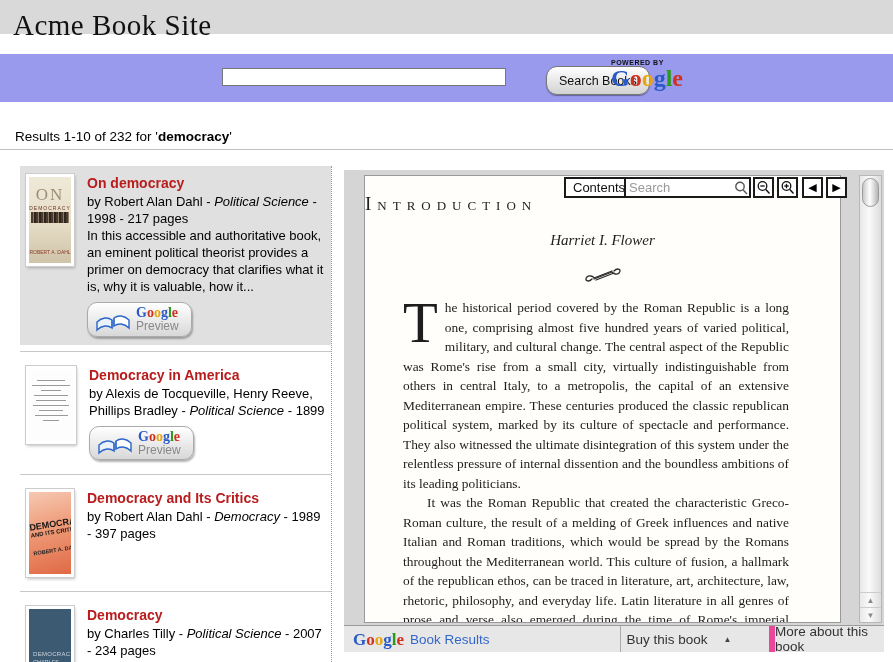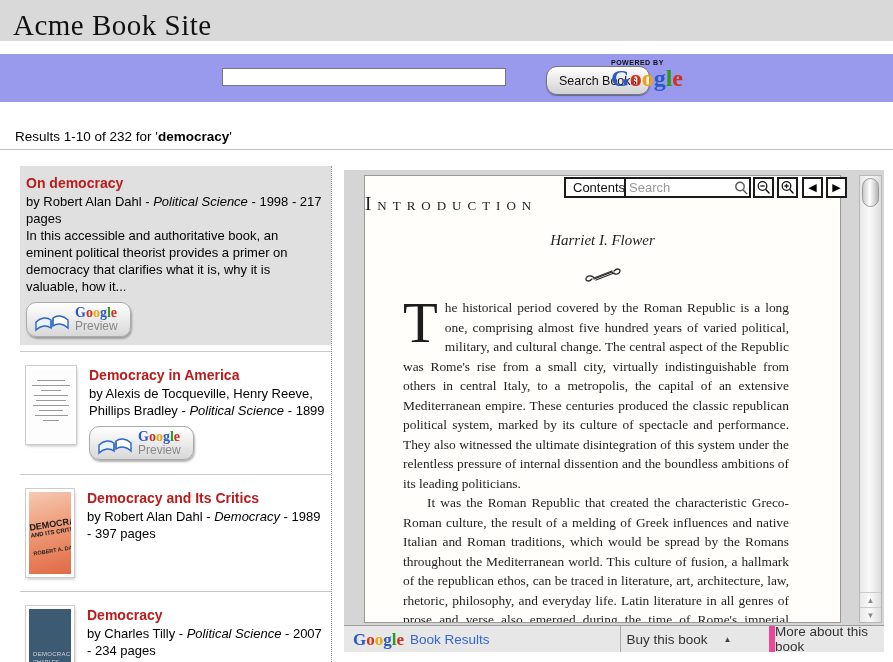--- a/index.html
+++ b/index.html
@@ -1,20 +1,20 @@
 <!DOCTYPE html>
 <html><head>
 <meta charset="utf-8">
 <style>
   * { box-sizing: border-box; margin: 0; padding: 0; }
   html,body { width:893px; height:662px; overflow:hidden; background:#fff;
     font-family:"Liberation Sans", sans-serif; }
 
   
-  .site-header { position:absolute; left:0; top:0; width:893px; height:41px; background:#d9d9d9; }
+  .site-header { position:absolute; left:0; top:0; width:893px; height:34px; background:#d9d9d9; }
   .site-header h1 { font-family:"Liberation Serif", serif; font-weight:400; font-size:29px;
     color:#111; padding:9px 0 0 13px; letter-spacing:0.5px; }
 
   
   .powered-bar { position:absolute; left:0; top:54px; width:893px; height:48px; background:#9999ee; }
   .book-search-input { position:absolute; left:222px; top:14px; width:284px; height:18px;
     border:1px solid #777; background:#fff; font-size:12px; padding:0 4px; }
   .search-books-btn { position:absolute; left:514px; top:12px; height:29px; padding:0 12px;
     border:1px solid #777; border-radius:11px; font-size:12.5px; color:#111;
     background:linear-gradient(#ffffff,#d2d2d2); box-shadow:0 1px 1px rgba(0,0,0,.35); cursor:pointer;margin-left:32px; }
@@ -135,20 +135,26 @@
   </div>
 </div>
 
 <div class="results-line">
   <span>Results 1-10 of 232 for '</span><b>democracy</b><span>'</span>
 </div>
 <div class="top-rule"></div>
 
 <div id="book-list">
     <div class="book-item selected">
+      <div class="cover c1">
+        <span class="c1-l0">ON</span>
+        <span class="c1-l1">DEMOCRACY</span>
+        <span class="strip"></span>
+        <span class="c1-l2">ROBERT A. DAHL</span>
+      </div>
       <div class="info"><a class="book-title">On democracy</a><div class="meta"><span>by Robert Alan Dahl - </span><i>Political Science</i><span> - 1998 - 217 pages</span></div><div class="snippet">In this accessible and authoritative book, an eminent political theorist provides a primer on democracy that clarifies what it is, why it is valuable, how it...</div><button class="preview-btn">
           <svg width="36" height="25" viewBox="0 0 36 25">
             <path d="M2 15 C7 10 13 10 17 13 L17 21 C13 18 7 18 2 23 Z" fill="#eaf2fb" stroke="#2a66c8" stroke-width="1.4"></path>
             <path d="M34 13 C29 8 23 8 19 11 L19 19 C23 16 29 16 34 21 Z" fill="#ffffff" stroke="#2a66c8" stroke-width="1.4"></path>
             <path d="M17 13 L17 21 M19 11 L19 19" stroke="#2a66c8" stroke-width="1"></path>
           </svg>
           <span class="pv-col">
             <span class="google-logo gl-sm"><span style="color: rgb(42, 90, 199);">G</span><span style="color: rgb(208, 49, 29);">o</span><span style="color: rgb(232, 165, 12);">o</span><span style="color: rgb(42, 90, 199);">g</span><span style="color: rgb(44, 154, 29);">l</span><span style="color: rgb(208, 49, 29);">e</span></span>
             <span class="pv-preview">Preview</span>
           </span>

